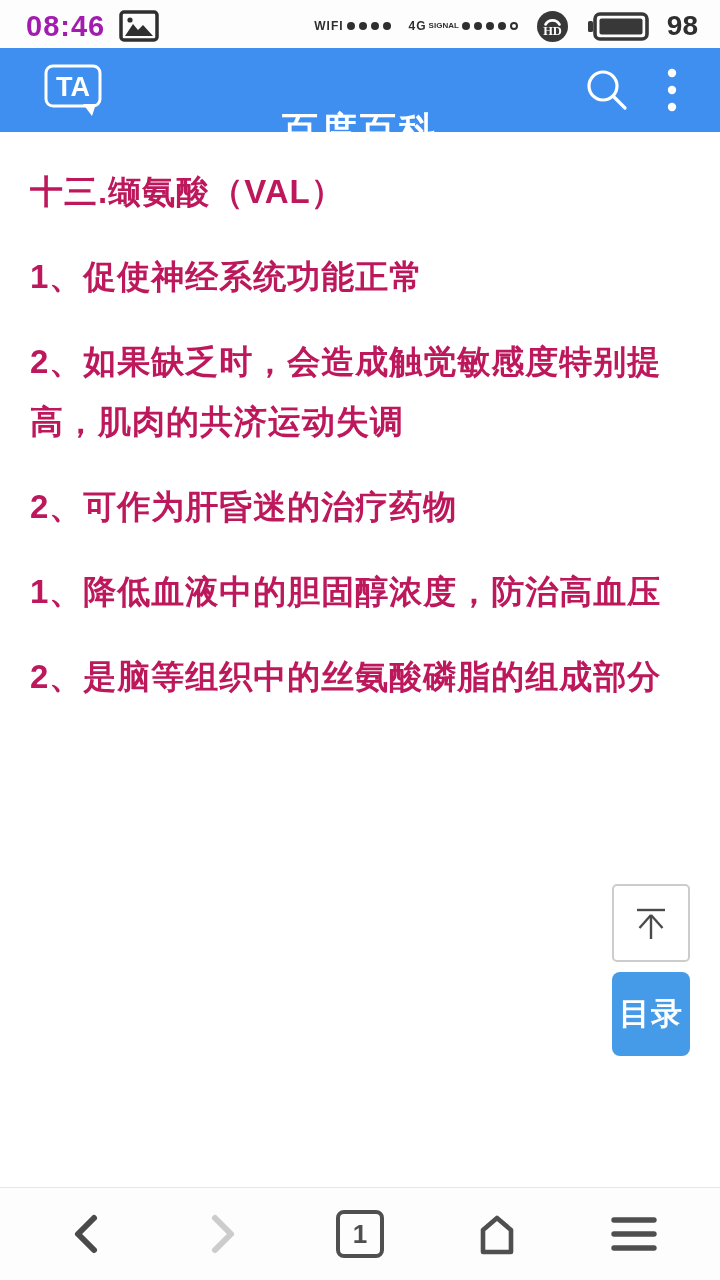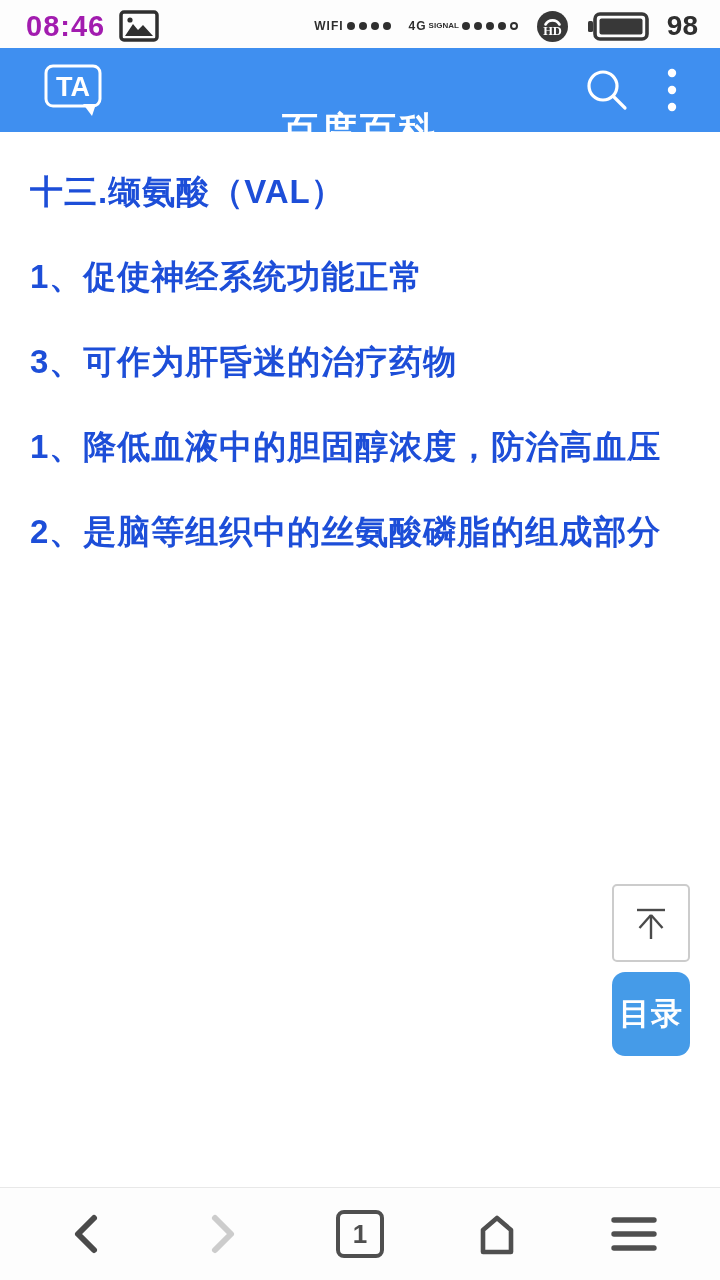--- a/index.html
+++ b/index.html
@@ -35,35 +35,35 @@
     position:absolute; left:50%; top:50%; transform:translate(-50%,-50%);
     color:#fff; font-size:36px; font-weight:bold; letter-spacing:3px; white-space:nowrap;margin-top:40px;
   }
   .appbar-actions { margin-left:auto; display:flex; align-items:center; gap:36px; }
   .icon-btn { display:flex; align-items:center; justify-content:center; cursor:pointer; }
 
   
   .content { padding:30px 30px 0 30px; }
   .para {
     margin:0 0 25px 0; font-size:33px; line-height:60px; font-weight:bold;
-    color:#1d4ed8; letter-spacing:1px; word-break:break-all;
+    color:#be185d; letter-spacing:1px; word-break:break-all;
   }
   .para-heading { }
   .para-body { }
 
   
   .top-btn {
     position:absolute; right:30px; top:884px; width:78px; height:78px;
     background:#ffffff; border:2px solid #cccccc; border-radius:5px;
     box-sizing:border-box; display:flex; align-items:center; justify-content:center;
     cursor:pointer;
   }
   .toc-btn {
     position:absolute; right:30px; top:972px; width:78px; height:84px;
-    background:#459BE8; border-radius:13px; display:flex; align-items:center;
+    background:#459BE8; border-radius:8px; display:flex; align-items:center;
     justify-content:center; color:#fff; font-size:31px; font-weight:bold;
     letter-spacing:1px; cursor:pointer;
   }
 
   
   .navbar {
     position:absolute; left:0; bottom:0; width:720px; height:93px;
     background:#fdfdfd; border-top:1px solid #e8e8e8; box-sizing:border-box;
     display:flex; align-items:center; justify-content:space-around; padding:0 18px;
   }
@@ -154,22 +154,23 @@
       </span>
     </div>
   </div>
 
   <div class="content">
 
       <p class="para para-heading">十三.缬氨酸（VAL）</p>
 
       <p class="para para-body">1、促使神经系统功能正常</p>
 
-
-      <p class="para para-body">3、可作为肝昏迷的治疗药物</p>
+      <p class="para para-body">2、如果缺乏时，会造成触觉敏感度特别提高，肌肉的共济运动失调</p>
+
+      <p class="para para-body">2、可作为肝昏迷的治疗药物</p>
 
 
 
 
 
 
       <p class="para para-body">1、降低血液中的胆固醇浓度，防治高血压</p>
 
       <p class="para para-body">2、是脑等组织中的丝氨酸磷脂的组成部分</p>
     </div>

